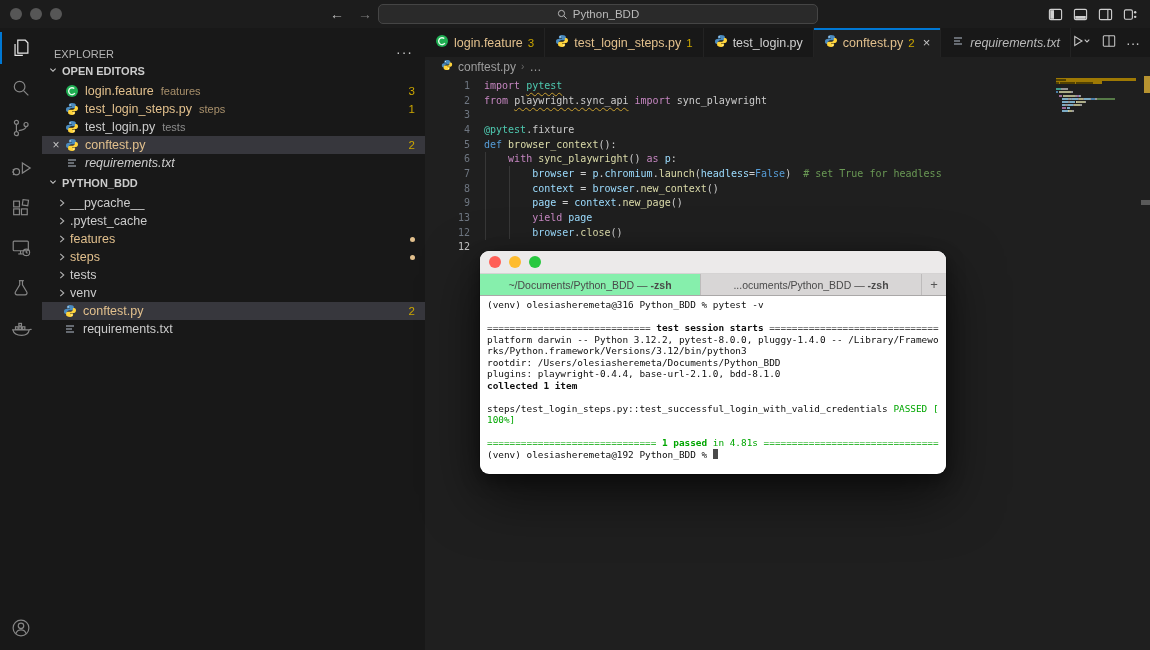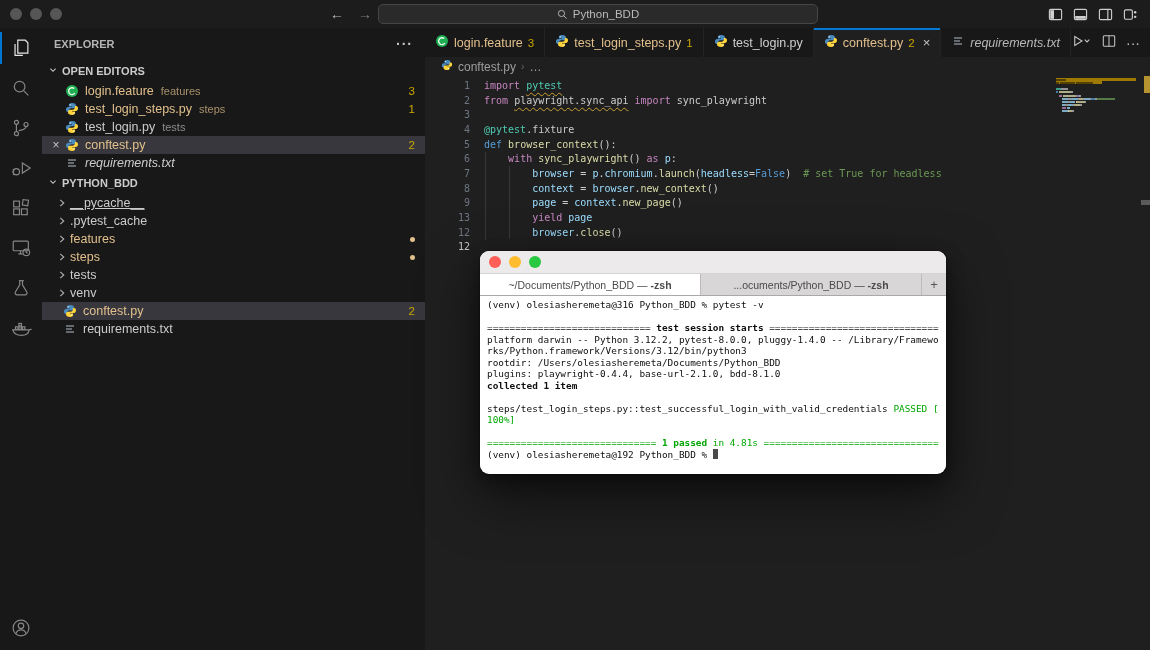--- a/index.html
+++ b/index.html
@@ -20,21 +20,21 @@
   
   .main{display:flex;height:622px;}
   .activitybar{width:42px;background:#181818;display:flex;flex-direction:column;align-items:center;position:relative;}
   .act-item{width:42px;height:40px;display:flex;align-items:center;justify-content:center;position:relative;}
   .act-item svg{stroke:#868686;fill:none;stroke-width:1.3;}
   .act-item.active svg{stroke:#e7e7e7;}
   .act-item.active:before{content:"";position:absolute;left:0;top:4px;bottom:4px;width:2px;background:#0078d4;}
   .act-bottom{position:absolute;bottom:2px;}
   
   .sidebar{width:383px;background:#181818;font-size:12.5px;position:relative;}
-  .sb-title{height:32px;display:flex;align-items:center;padding:0 12px;font-size:11px;color:#b5b5b5;font-weight:bold;}
+  .sb-title{height:32px;display:flex;align-items:flex-end;padding:0 12px;font-size:11px;color:#b5b5b5;}
   .sb-title .more{margin-left:auto;color:#c5c5c5;font-size:14px;letter-spacing:1px;}
   .sb-header{height:22px;display:flex;align-items:center;font-weight:bold;font-size:11px;color:#cccccc;padding-left:4px;gap:2px;}
   .row{height:18px;display:flex;align-items:center;white-space:nowrap;position:relative;padding-right:10px;}
   .row.sel{background:#37373d;}
   .row .close{width:16px;text-align:center;color:#c5c5c5;font-size:12px;}
   .row .fico{width:16px;display:flex;justify-content:center;align-items:center;margin-right:5px;}
   .row .chev{width:16px;display:flex;justify-content:center;align-items:center;}
   .name{color:#cccccc;}
   .mod .name{color:#e2c08d;}
   .ital .name{font-style:italic;}
@@ -76,21 +76,21 @@
         box-shadow:0 0 0 .5px rgba(0,0,0,.35),0 22px 55px rgba(0,0,0,.55),0 6px 18px rgba(0,0,0,.4);
         background:#fff;z-index:50;}
   .term-titlebar{height:23px;background:#eceaea;border-radius:9px 9px 0 0;display:flex;align-items:center;position:relative;border-bottom:1px solid #d5d3d3;}
   .term-lights{display:flex;gap:8px;margin-left:9px;}
   .tl{width:12px;height:12px;border-radius:50%;}
   .tl.red{background:#ff5f57;}.tl.yel{background:#febc2e;}.tl.grn{background:#28c840;}
   .term-title{position:absolute;left:0;right:0;text-align:center;font-size:11.5px;font-weight:bold;color:#3a3a3a;
               display:flex;align-items:center;justify-content:center;gap:5px;}
   .term-tabs{height:22px;display:flex;background:#d8d6d6;font-size:10.5px;color:#4a4a4a;border-bottom:1px solid #aaa8a8;}
   .ttab{flex:1;display:flex;align-items:center;justify-content:center;border-right:1px solid #bdbbbb;white-space:nowrap;overflow:hidden;}
-  .ttab.on{background:#ffffff;}
+  .ttab.on{background:#86efac;}
   .ttab b{font-weight:bold;}
   .tplus{width:24px;display:flex;align-items:center;justify-content:center;font-size:13px;color:#555;}
   .term-body{height:177px;background:#fff;border-radius:0 0 9px 9px;overflow:hidden;
              font-family:"DejaVu Sans Mono",monospace;font-size:9.4px;line-height:11.5px;color:#0e0e0e;
              padding:3px 0 0 7px;}
   .trow{white-space:pre;height:11.5px;}
   .tg{color:#00a600;}
   .tb{font-weight:bold;}
   .cursor{display:inline-block;width:5.6px;height:10px;background:#4a4a4a;vertical-align:-1.5px;}
 </style>
@@ -284,21 +284,21 @@
             <span class="name">requirements.txt</span>
           </div>
         </div>
       <div class="sb-header">
         <span class="chev"><svg width="14" height="14" viewBox="0 0 16 16">
               <polyline points="5,6.5 8,9.5 11,6.5" stroke="#cccccc" fill="none" stroke-width="1.2"></polyline>
             </svg></span>
         <span>PYTHON_BDD</span>
       </div>
       <div id="project-tree">
-          <div class="row" style="padding-left: 12px; text-decoration: underline;">
+          <div class="row" style="padding-left: 12px;">
             <span class="chev">
               <svg width="14" height="14" viewBox="0 0 16 16">
                 <polyline points="6,4.5 10,8 6,11.5" stroke="#b5b5b5" fill="none" stroke-width="1.2"></polyline>
               </svg>
             </span>
             <span class="name">__pycache__</span>
           </div>
           <div class="row" style="padding-left: 12px;">
             <span class="chev">
               <svg width="14" height="14" viewBox="0 0 16 16">

